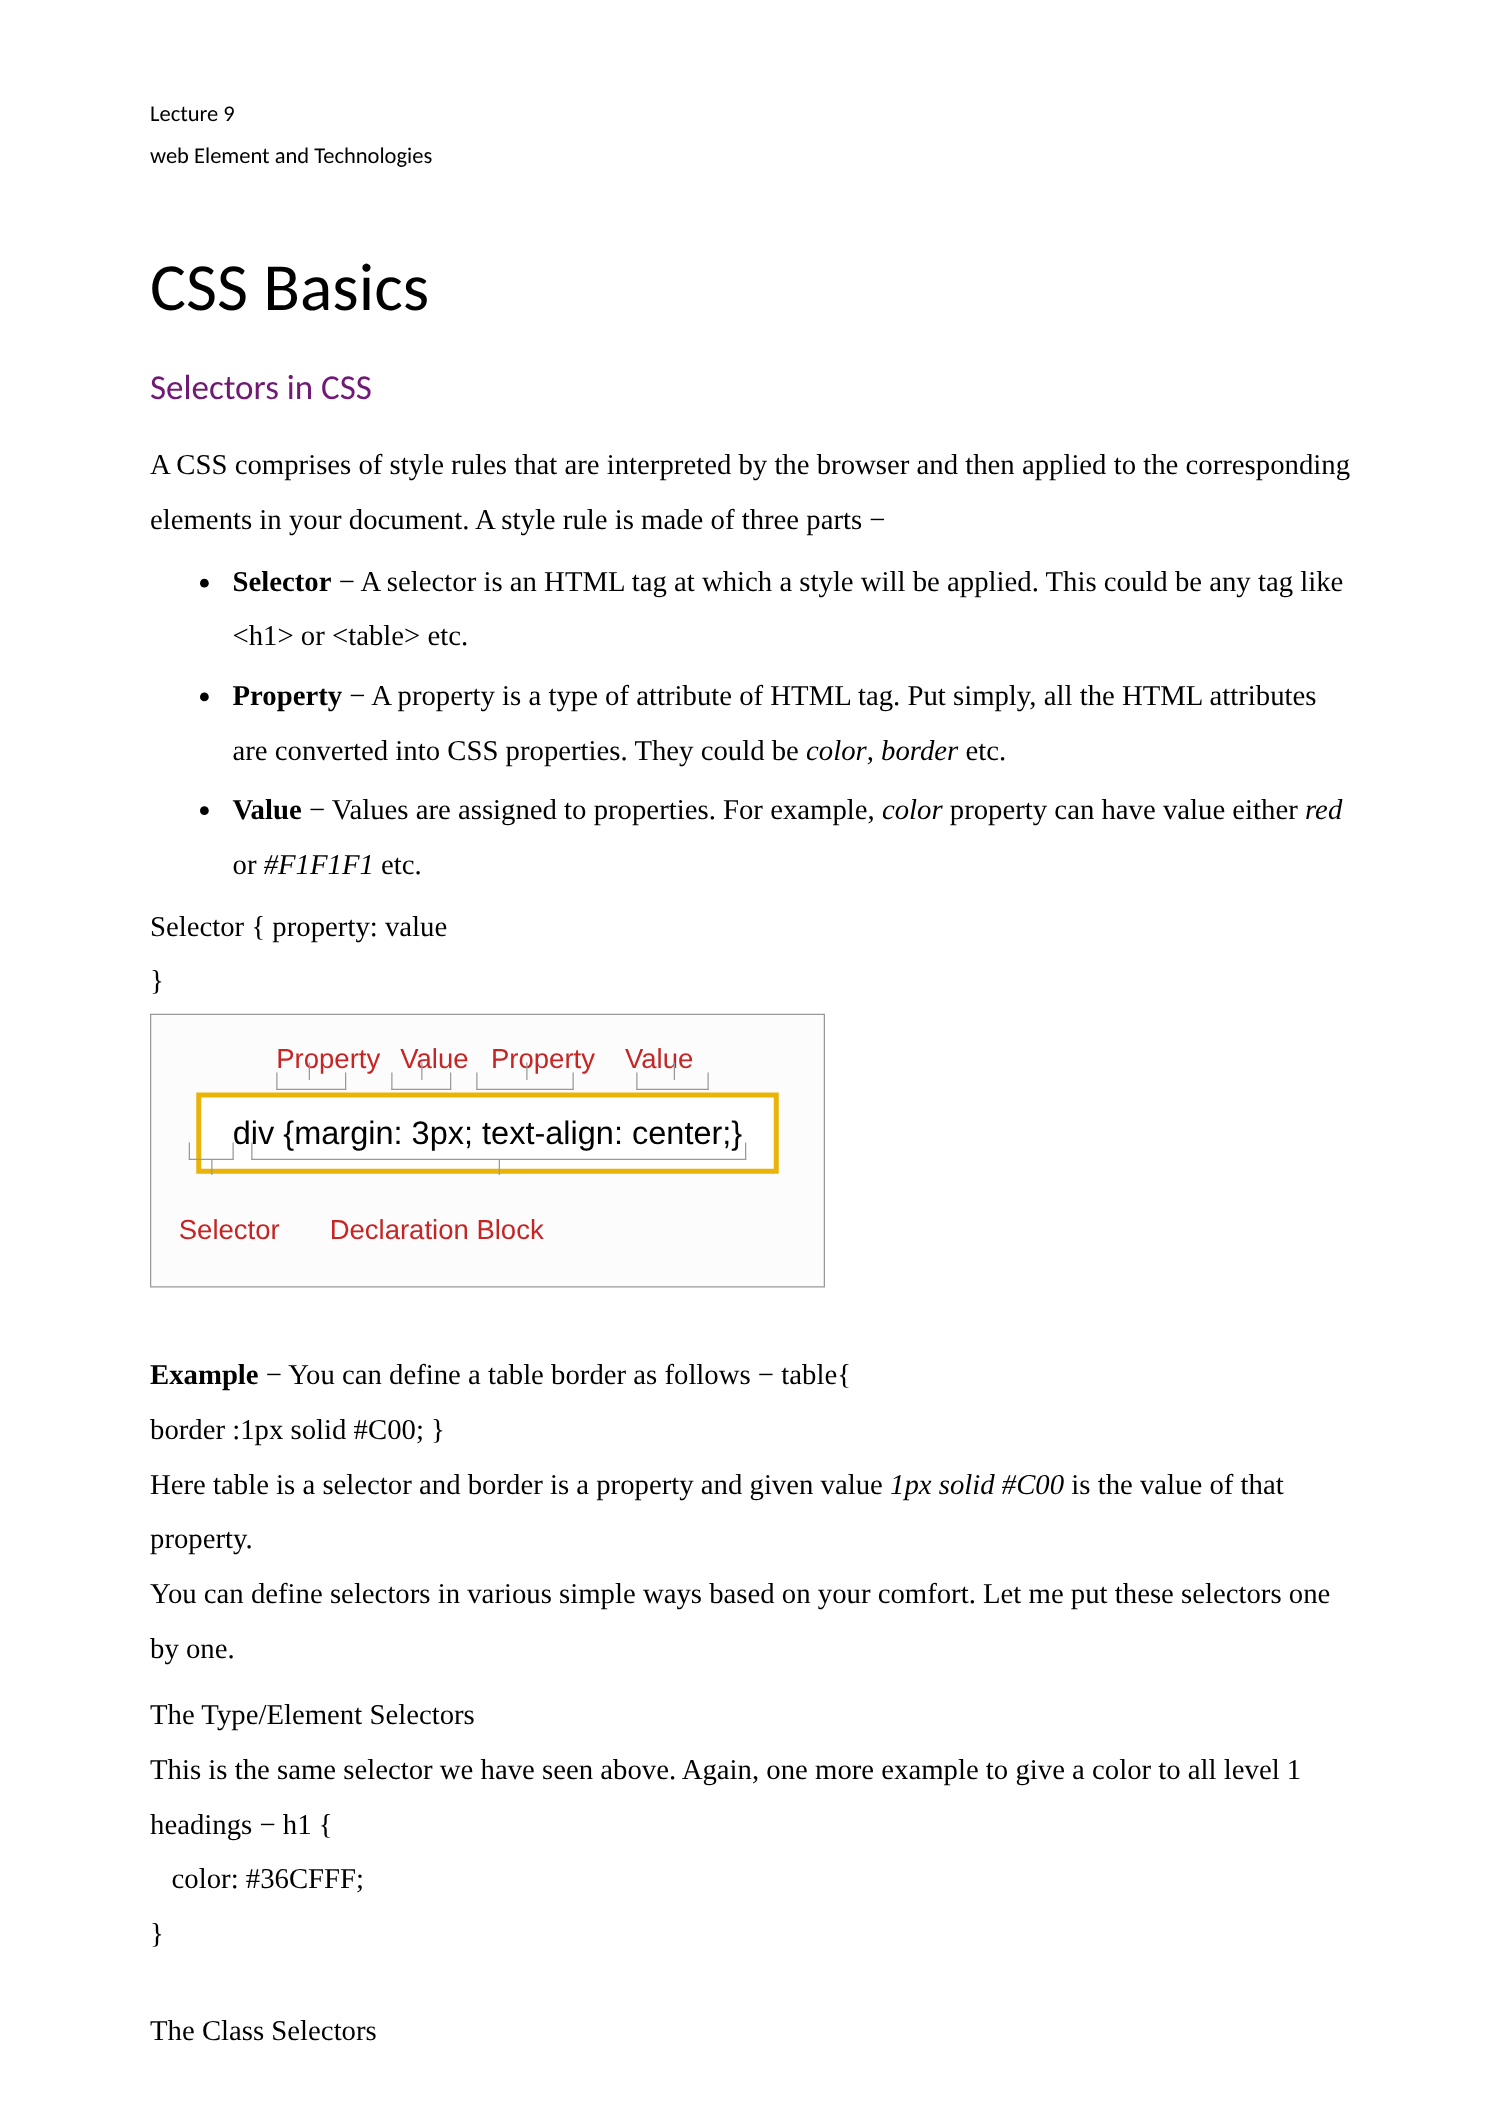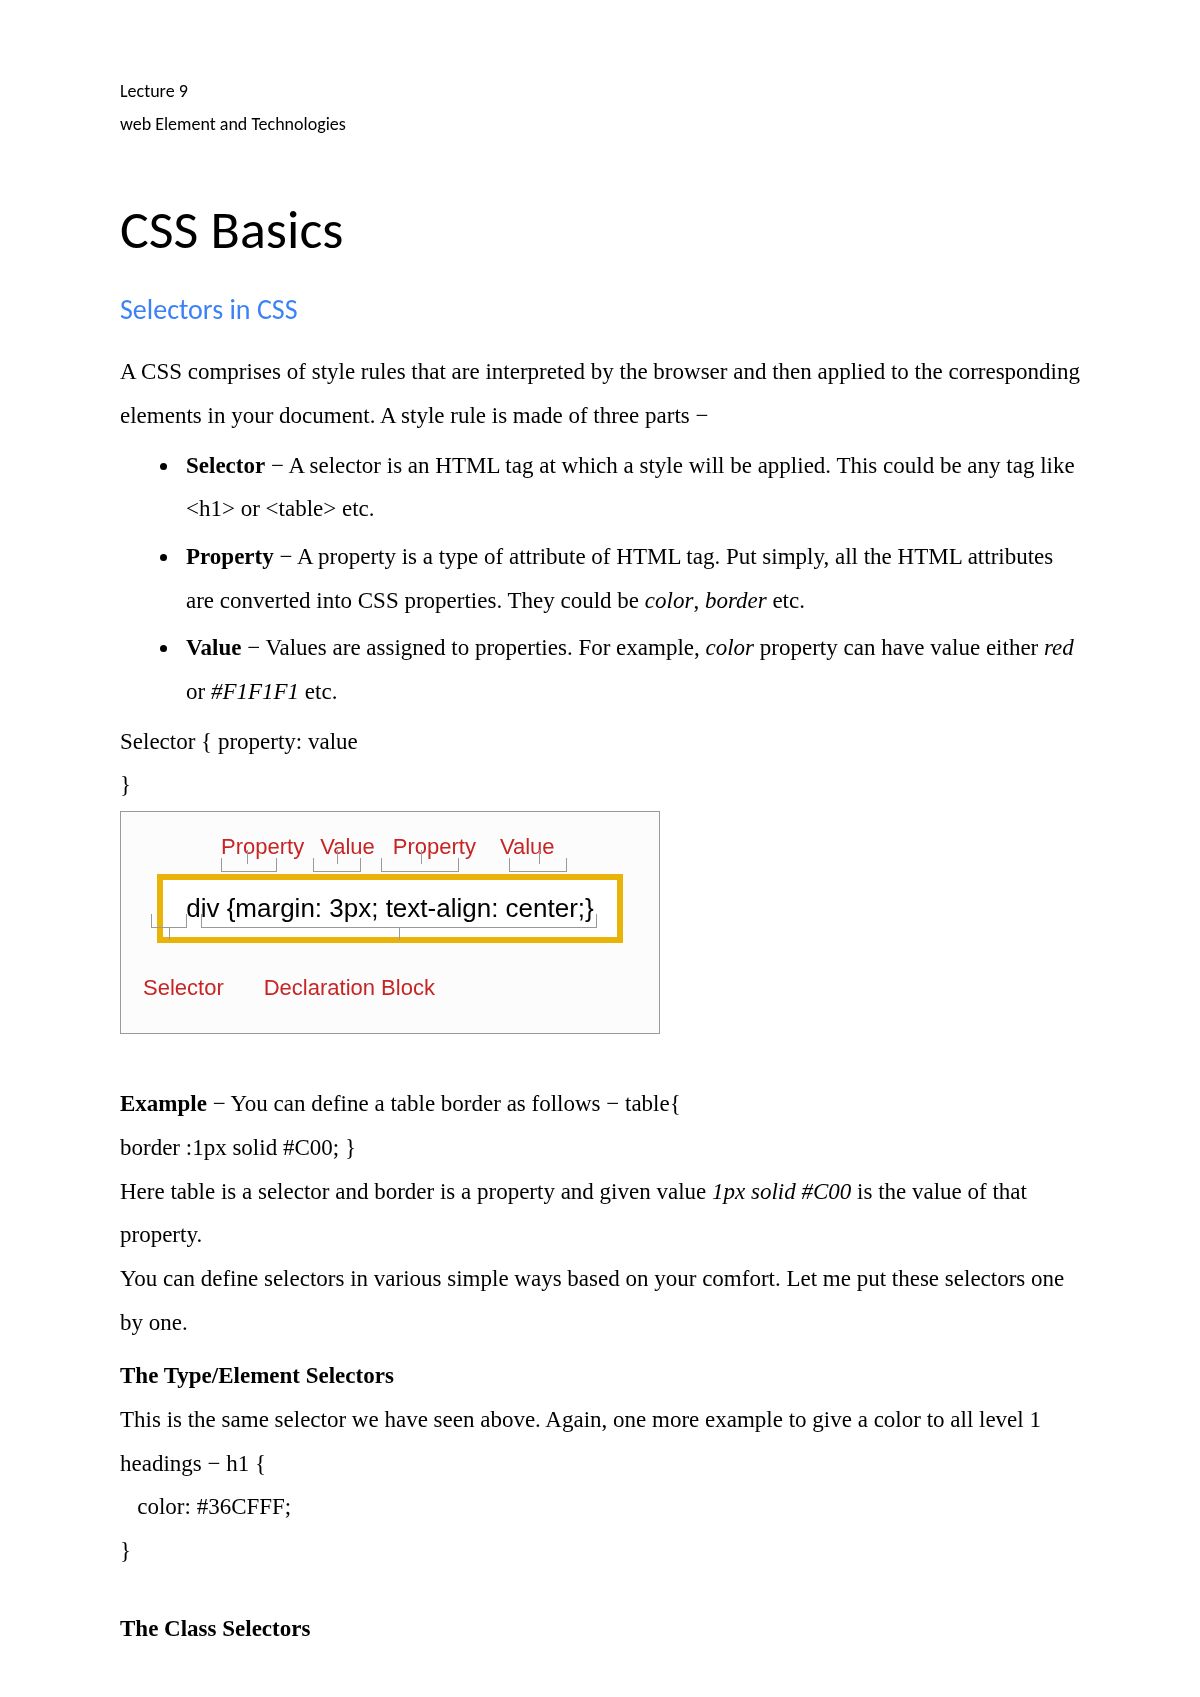--- a/index.html
+++ b/index.html
@@ -23,21 +23,21 @@
     h1.title {
       font-size: 54px;
       font-weight: 400;
       margin-top: 8px;
       margin-bottom: 4px;
       font-family: Calibri, "Segoe UI", sans-serif;
     }
     h2.subtitle {
       font-size: 28px;
       font-weight: 400;
-      color: #3b82f6;
+      color: #701a75;
       margin-bottom: 14px;
     }
     .bodytext {
       font-family: "Times New Roman", Times, serif;
       font-size: 23px;
       line-height: 1.9;
     }
     ul.bullets {
       list-style: disc;
       margin-left: 60px;
@@ -64,21 +64,21 @@
       display: flex;
       color: #c72424;
       font-size: 22px;
       margin-bottom: 6px;
     }
     .tl1 { margin-left: 86px; }
     .tl2 { margin-left: 16px; }
     .tl3 { margin-left: 18px; }
     .tl4 { margin-left: 24px; }
     .diag-code-box {
-      border: 6px solid #eab308;
+      border: 4px solid #eab308;
       margin: 0 22px 0 22px;
       padding: 4px 6px;
       font-size: 26px;
       color: #000;
       text-align: center;
       font-family: Arial, Helvetica, sans-serif;
       background: #fff;
     }
     .diag-bot-labels {
       display: flex;
@@ -91,21 +91,21 @@
     .connector {
       position: absolute;
       border-left: 1px solid #999;
       border-right: 1px solid #999;
       border-top: 1px solid #999;
       height: 14px;
     }
     .connector-line { position:absolute; width:1px; background:#999; }
     .heading-small {
       font-family: "Times New Roman", Times, serif;
-      font-weight: 700;
+      font-weight: 400;
       font-size: 23px;
       margin-top: 10px;
     }
   </style>
 </head>
 <body>
 
 <div class="header">
   <span>Lecture 9</span>
   <span>web Element and Technologies</span>

